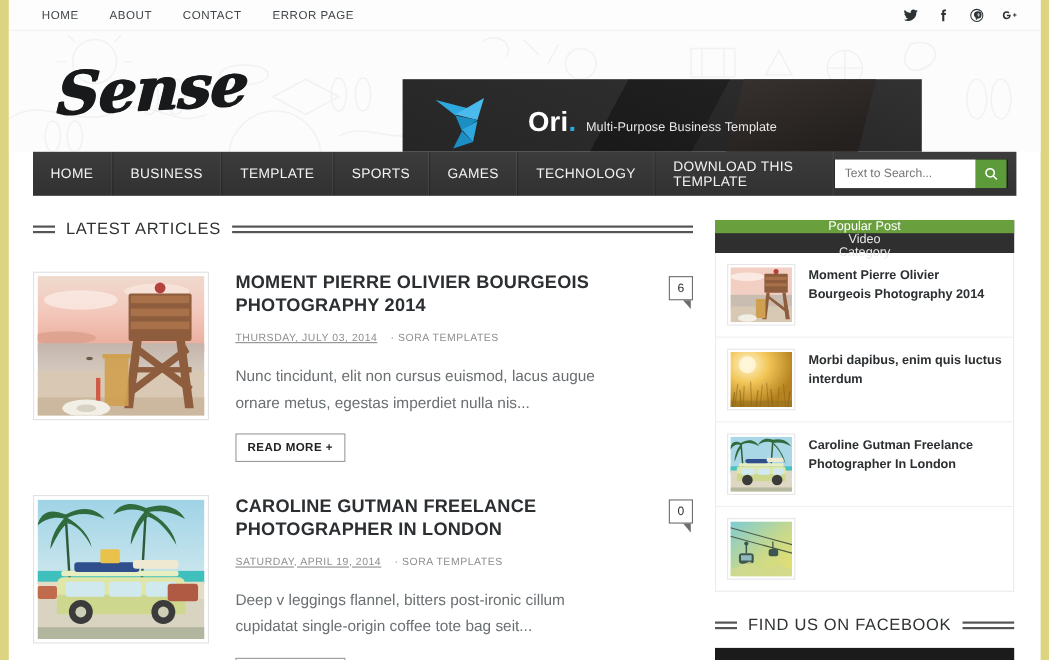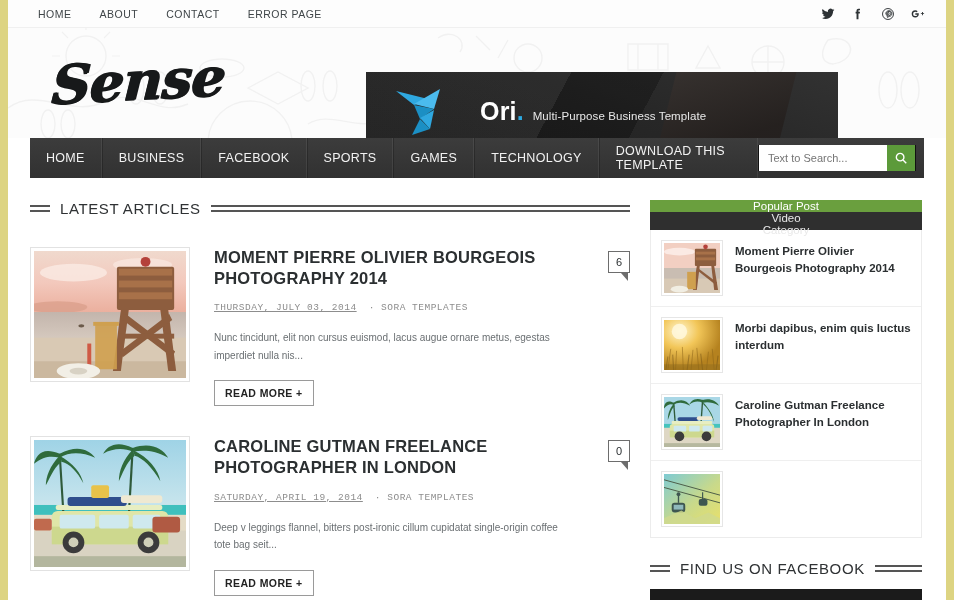--- a/index.html
+++ b/index.html
@@ -179,25 +179,25 @@
     position: absolute; right: 0; top: 4px;
     width: 22px; height: 22px; border: 1px solid #6d6d6d;
     display: flex; align-items: center; justify-content: center;
     font-size: 11px; color: #2b2f31; background: #fff;
   }
   .bubble::after {
     content:""; position:absolute; right: 1px; top: 21px;
     border-left: 7px solid transparent;
     border-top: 8px solid #6d6d6d;
   }
-  .meta { margin-top: 14px; font-size: 9.5px; color: #8d8d8d; letter-spacing: .5px; display: flex; gap: 12px; font-family: Liberation Mono, monospace; }
+  .meta { margin-top: 14px; font-size: 9.5px; color: #8d8d8d; letter-spacing: .5px; display: flex; gap: 12px; }
   .meta .date { text-decoration: underline; text-transform: uppercase; }
   .meta .author { text-transform: uppercase; }
   .meta .author::before { content: "· "; }
-  .excerpt { margin-top: 16px; font-size: 10px; color: #6a6f72; line-height: 1.75; max-width: 360px; }
+  .excerpt { margin-top: 16px; font-size: 14px; color: #6a6f72; line-height: 1.75; max-width: 360px; }
   .readmore {
     display: inline-block; margin-top: 16px;
     border: 1px solid #9a9a9a; background: #fff;
     font-size: 10.5px; font-weight: 700; color: #222;
     padding: 6px 10px; letter-spacing: .4px; cursor: pointer;
     font-family: "Liberation Sans", sans-serif;
   }
 
   
   .tabs { display: flex; background: #2f2f2f; height: 30px; flex-direction: column; }
@@ -303,21 +303,21 @@
         <span class="banner-title">Ori</span>
         <span class="banner-dot">.</span>
         <span class="banner-sub">Multi-Purpose Business Template</span>
       </div>
     </div>
   </div>
 
   <div class="mainnav">
     <a href="#">HOME</a>
     <a href="#">BUSINESS</a>
-    <a href="#">FACEBOOK</a>
+    <a href="#">TEMPLATE</a>
     <a href="#">SPORTS</a>
     <a href="#">GAMES</a>
     <a href="#">TECHNOLOGY</a>
     <a href="#">DOWNLOAD THIS TEMPLATE</a>
     <div class="searchbox">
       <input type="text" placeholder="Text to Search..." style="">
       <button class="searchbtn">
         <svg width="14" height="14" viewBox="0 0 24 24" fill="none" stroke="#fff" stroke-width="2.4">
           <circle cx="10.5" cy="10.5" r="6.5"></circle>
               <path d="M15.5 15.5 L21 21"></path>

